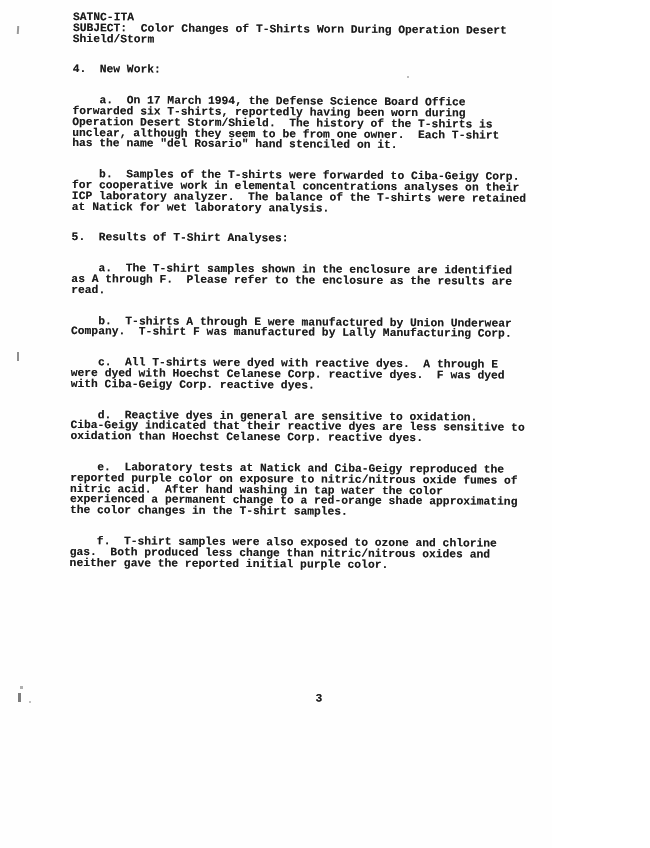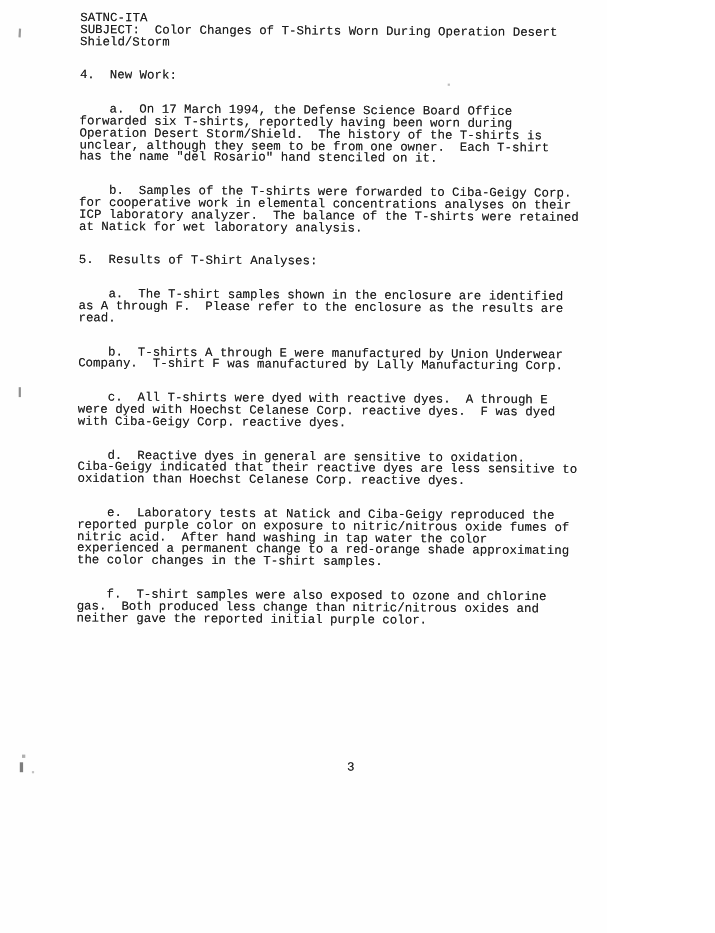--- a/index.html
+++ b/index.html
@@ -6,20 +6,21 @@
     margin: 0;
     padding: 0;
     background: #ffffff;
   }
   .page {
     position: relative;
     width: 552px;
     height: 848px;
     background: #fefefe;
     overflow: hidden;
+    font-weight: bold;
   }
   .content {
     position: absolute;
     left: 73px;
     top: 12px;
     width: 530px;
     transform: rotate(0.35deg);
     transform-origin: 0 0;
   }
   .t {

